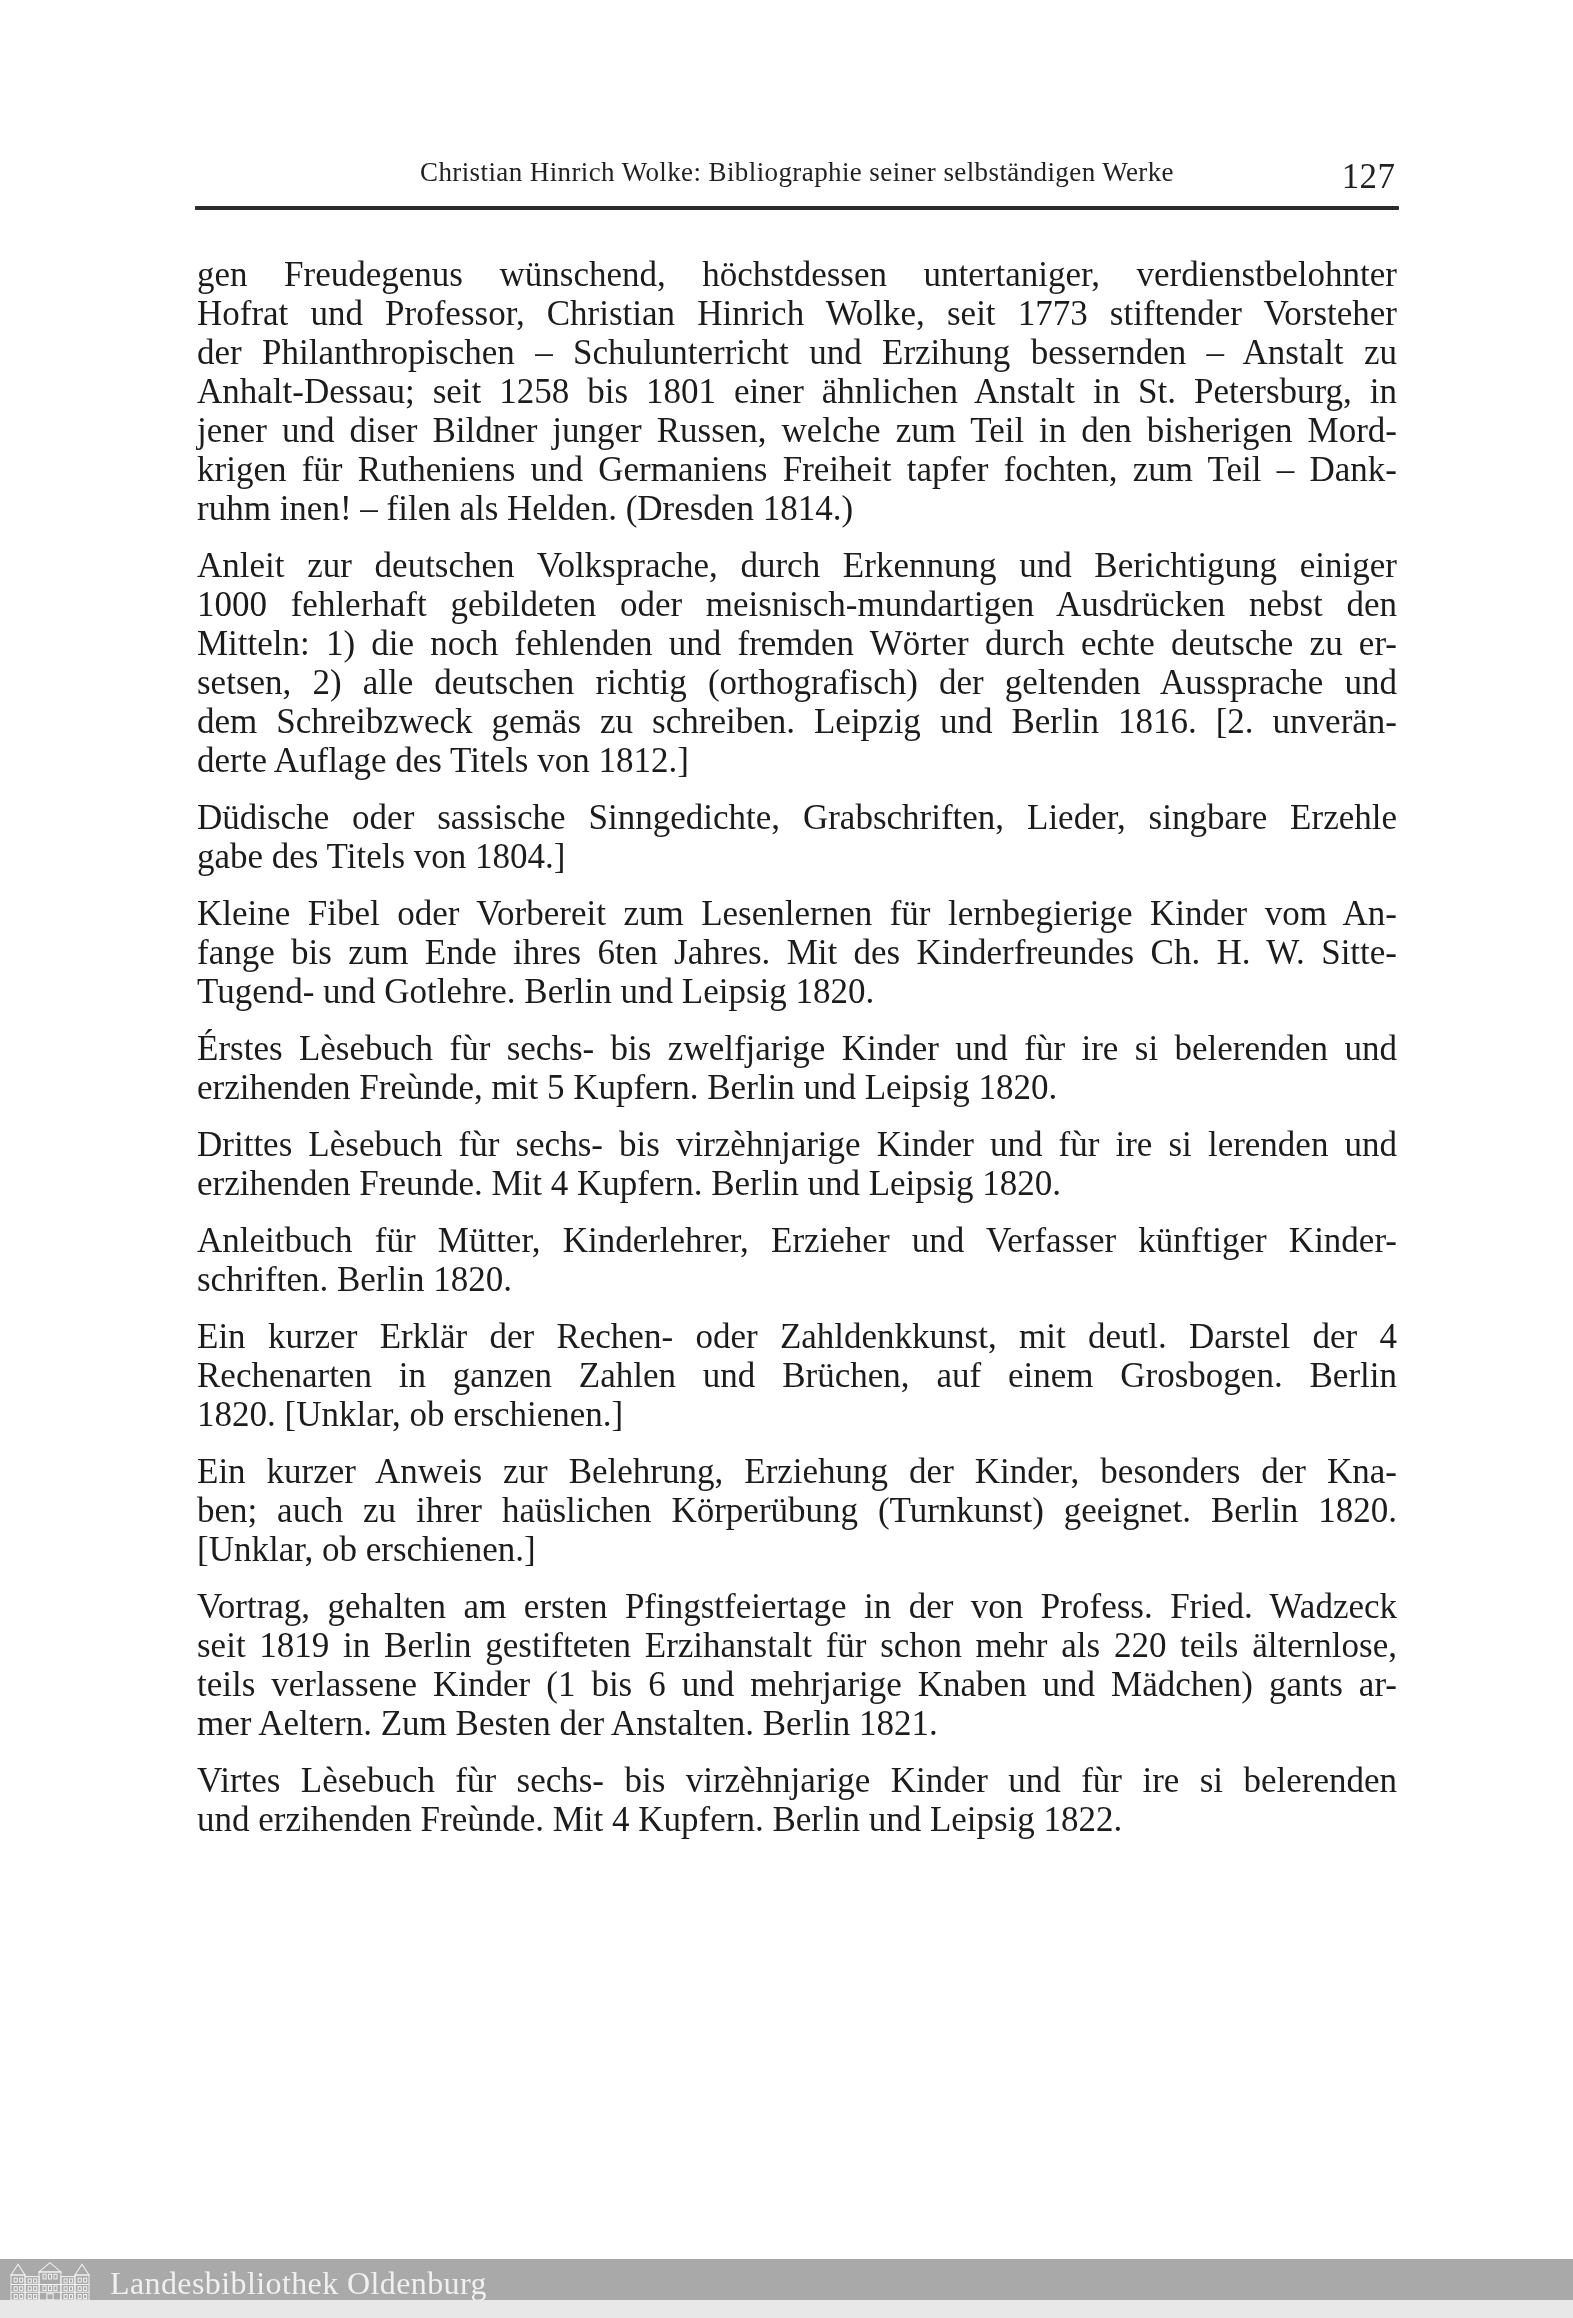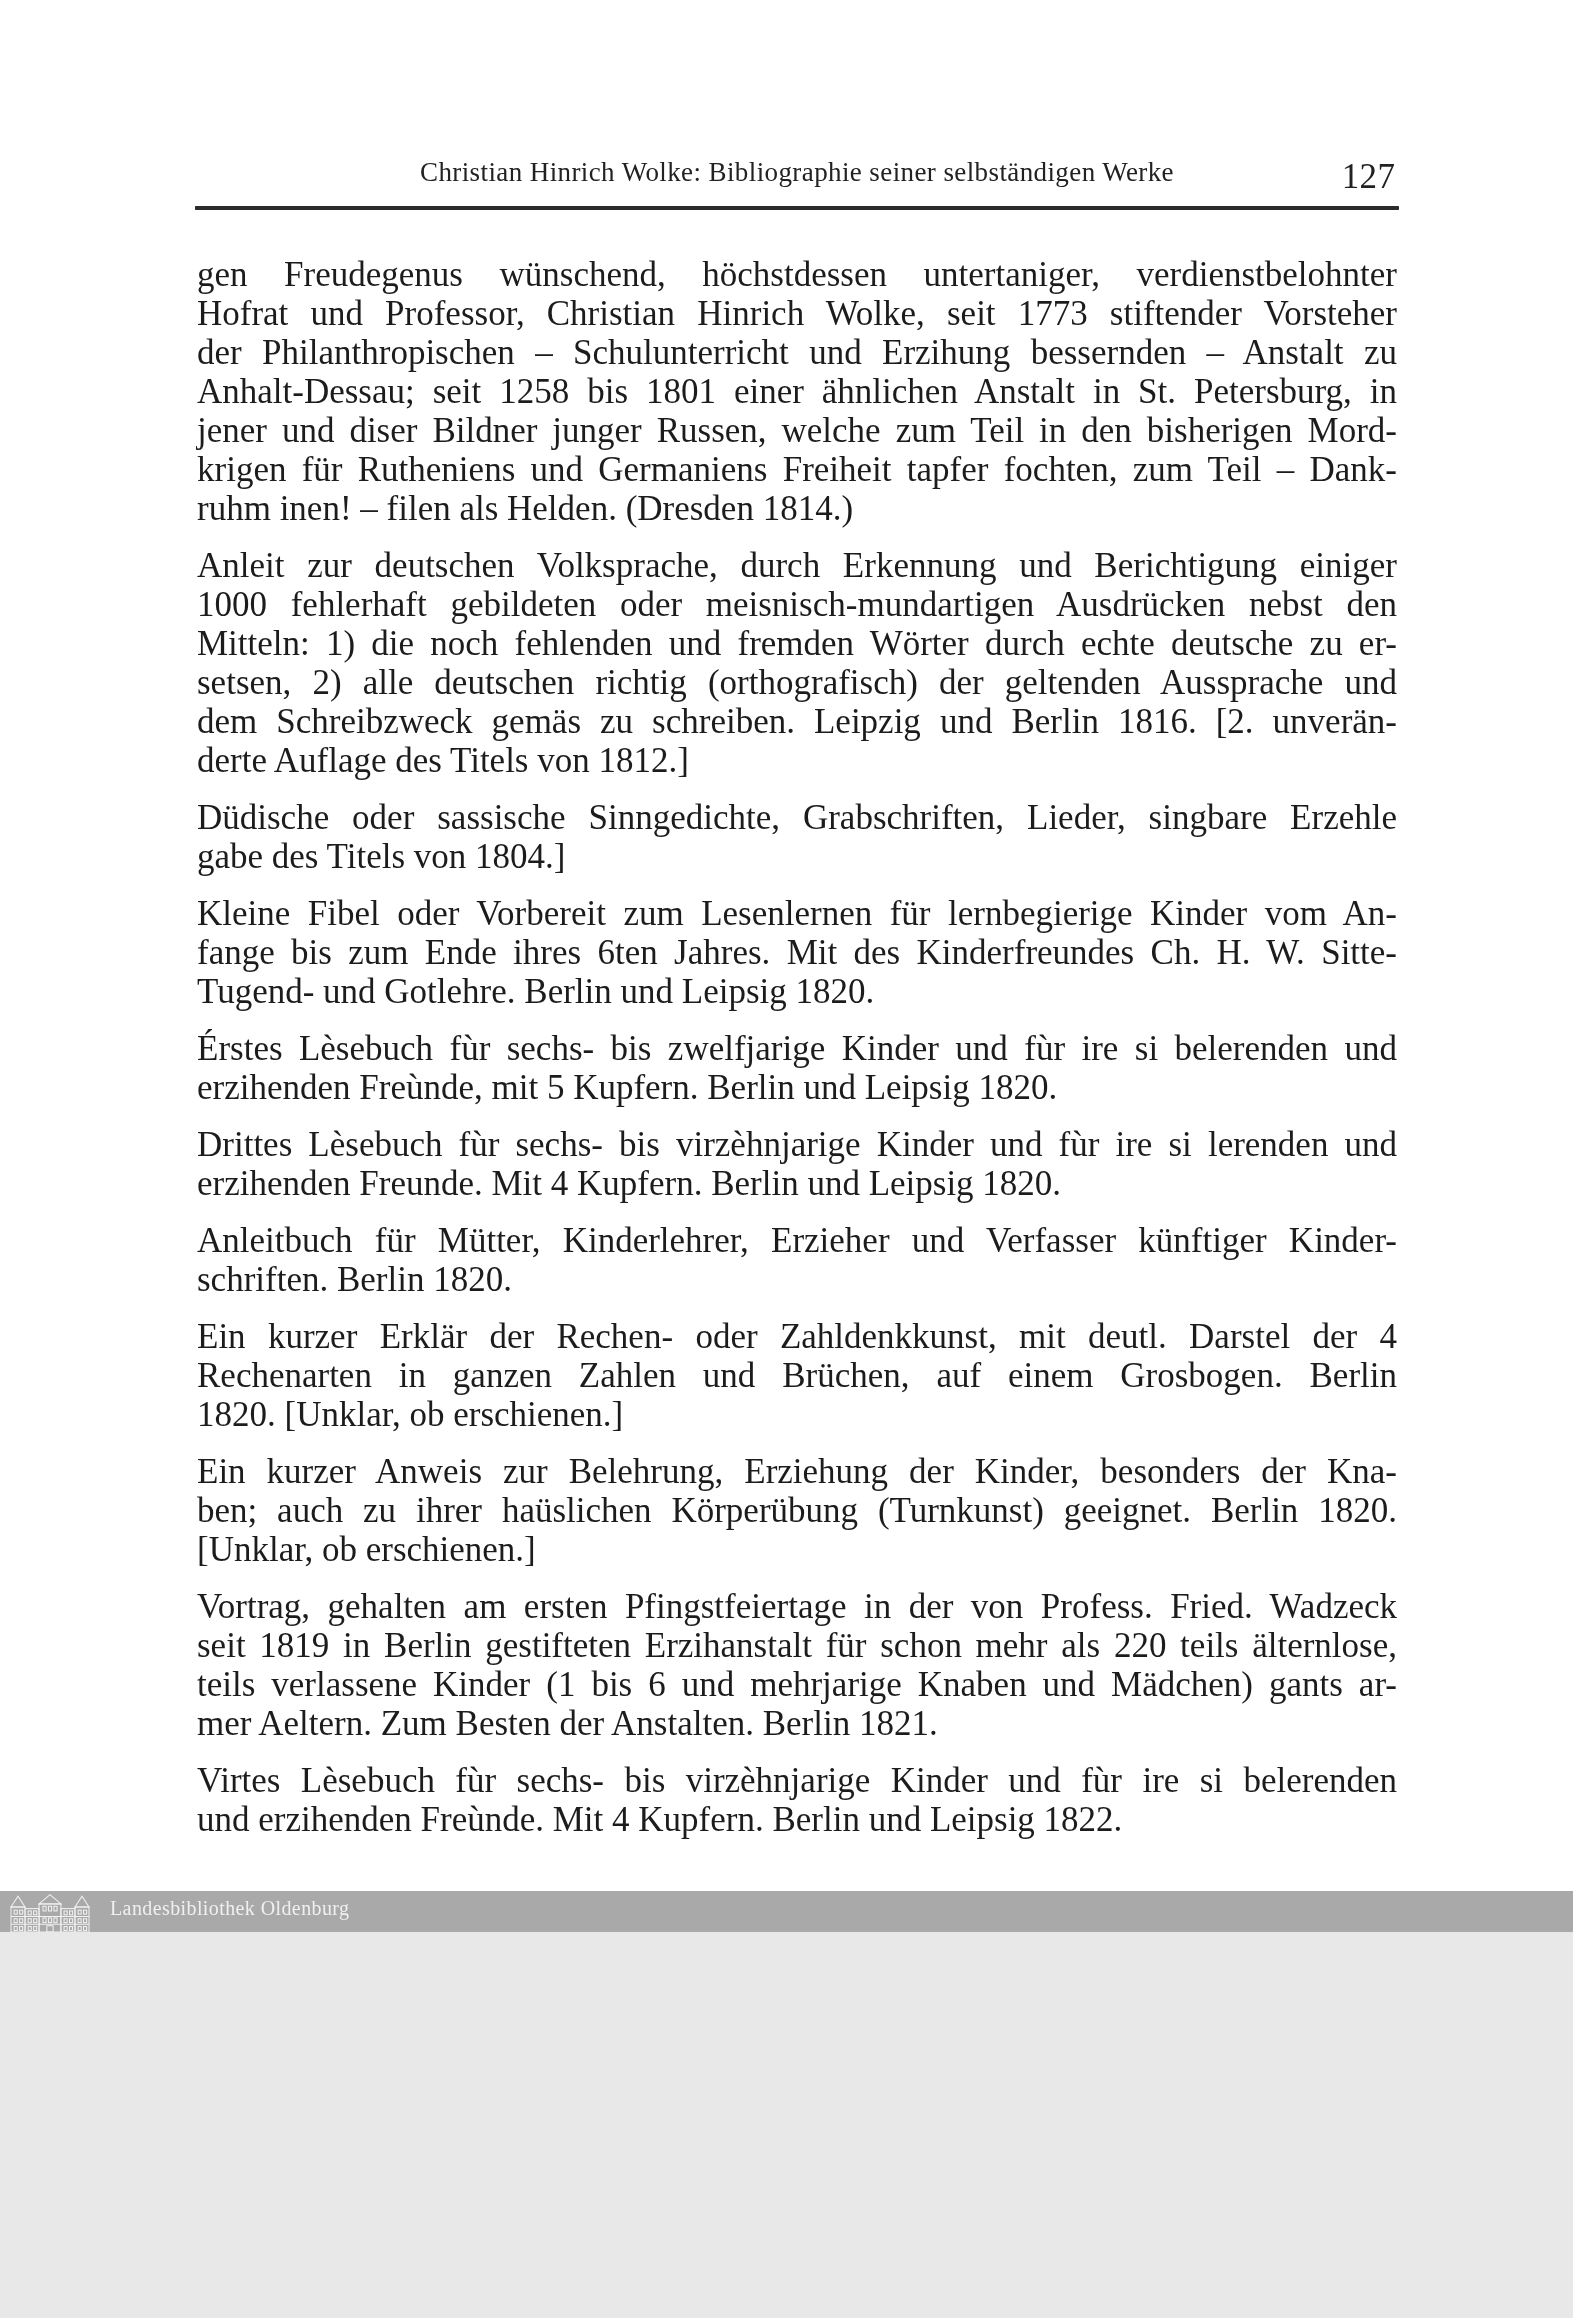--- a/index.html
+++ b/index.html
@@ -1,21 +1,21 @@
 <!DOCTYPE html>
 <html lang="de" style="font-size:12.6px"><head>
 <meta charset="utf-8">
 <title>Christian Hinrich Wolke: Bibliographie seiner selbständigen Werke — 127</title>
 <style>
   * { margin: 0; padding: 0; box-sizing: border-box; }
   html, body { background: #e8e8e8; }
   .page {
     position: relative;
     width: 1574px;
-    height: 1932px;
+    height: 2300px;
     margin: 0 auto;
     background: #ffffff;
     color: #1c1c1c;
     font-family: "Liberation Serif", "DejaVu Serif", serif;
     overflow: hidden;
   }
   
   .running-head {
     position: absolute;
     top: 157px;
@@ -73,21 +73,21 @@
   }
   .stamp-bar svg {
     position: absolute;
     left: 6.3px;
     top: 1.6px;
   }
   .stamp-label {
     position: absolute;
     left: 110px;
     top: 6.3px;
-    font-size: 20px;
+    font-size: 32px;
     letter-spacing: 0.4px;
     color: #f0f0f0;
     font-family: "Liberation Serif", "DejaVu Serif", serif;
     white-space: nowrap;
   }
 </style>
 </head>
 <body>
 
 <div class="page">

